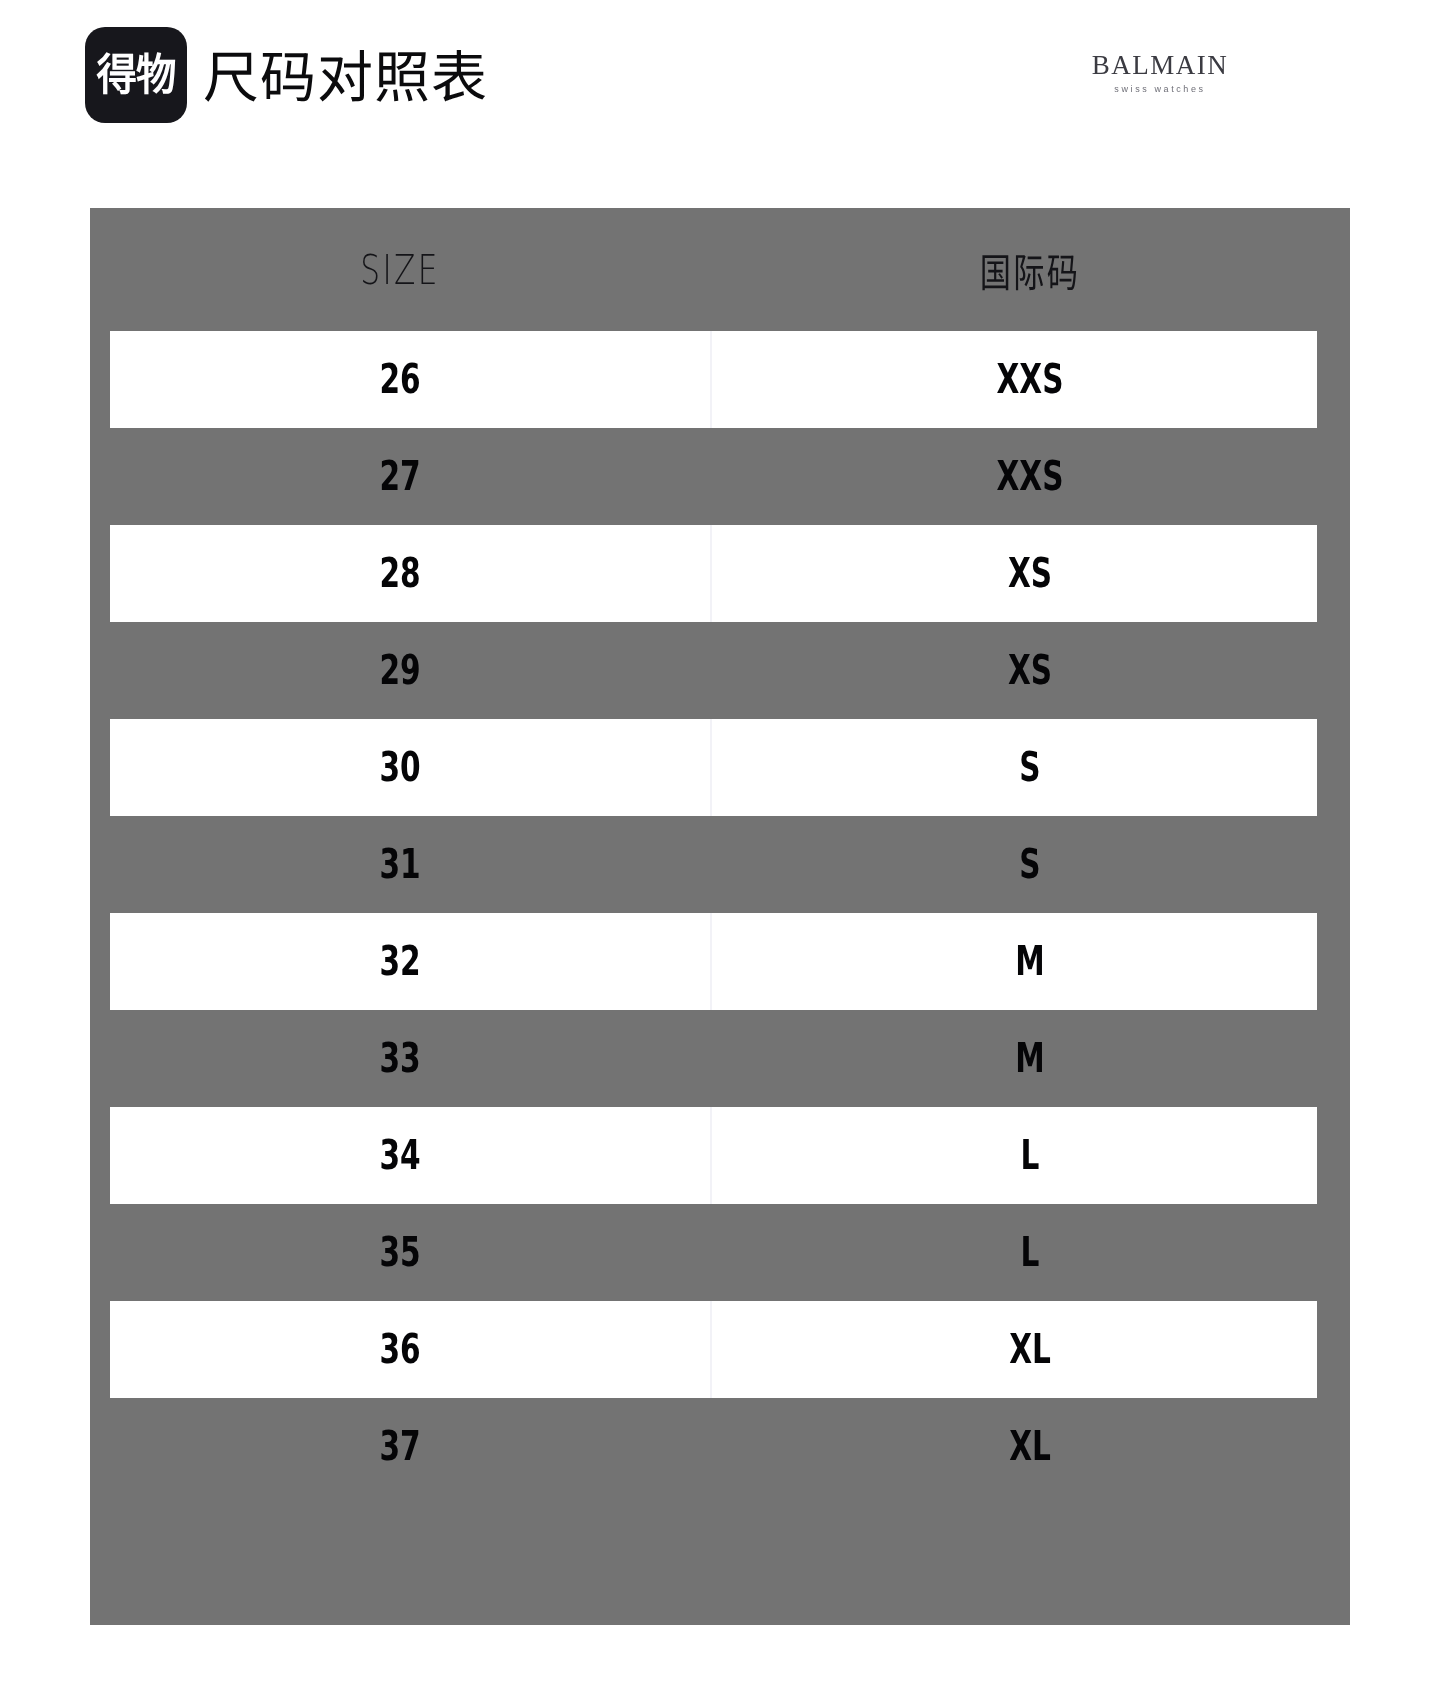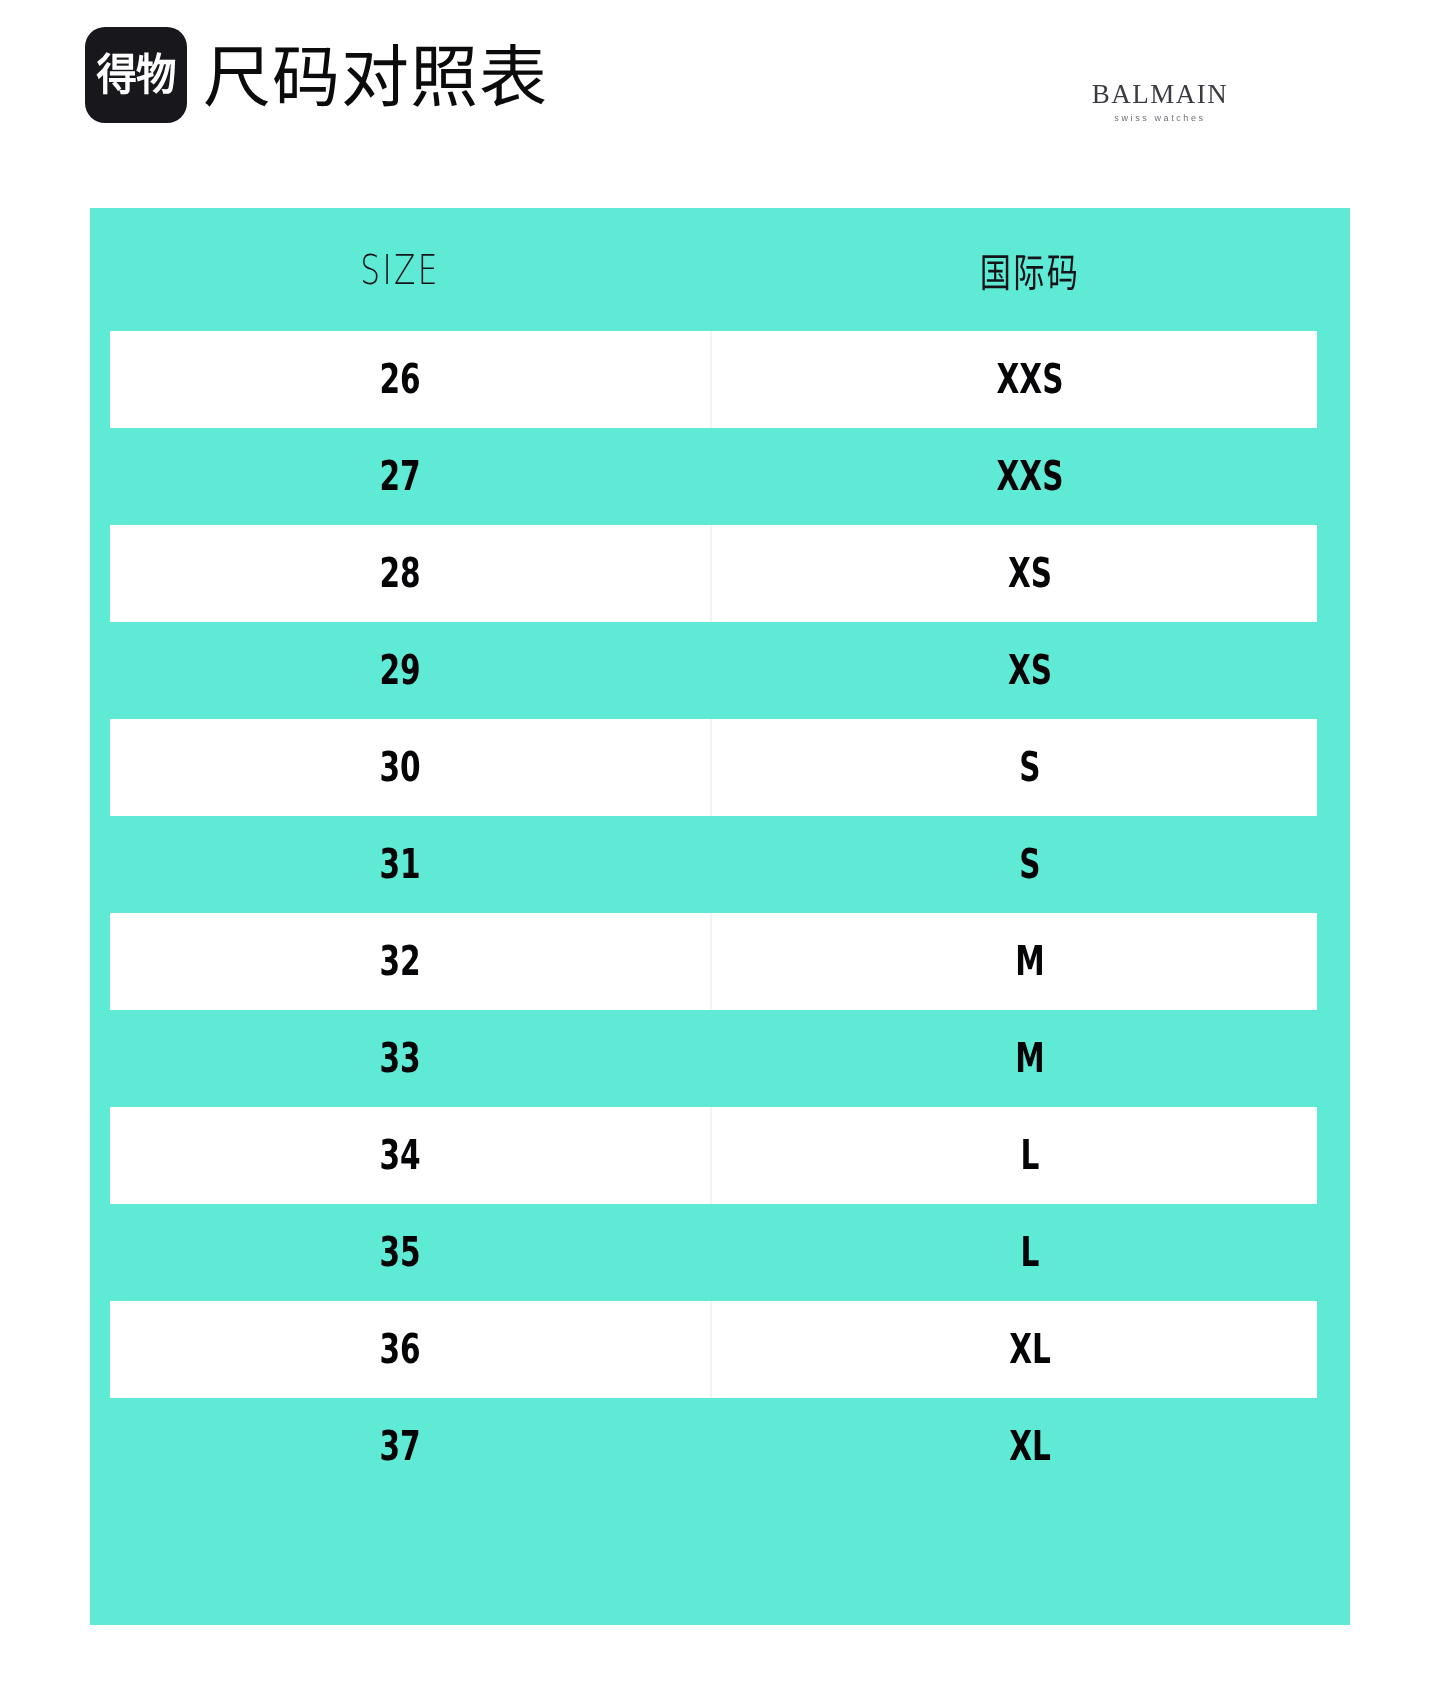--- a/index.html
+++ b/index.html
@@ -45,21 +45,21 @@
     font-weight: 700;
     line-height: 1;
     letter-spacing: -1px;
     transform: scaleX(0.92);
   }
 
   .page-title {
     position: absolute;
     left: 203px;
     top: 28px;
-    font-size: 68px;
+    font-size: 56px;
     font-weight: 400;
     color: #0b0b0d;
     line-height: 100px;
     letter-spacing: 1px;
     white-space: nowrap;
     font-family: "DejaVu Sans", sans-serif;
   }
 
   .vendor-logo {
     position: absolute;
@@ -69,41 +69,40 @@
     text-align: center;
   }
   .vendor-logo-name {
     font-family: "Liberation Serif", "DejaVu Serif", serif;
     font-size: 27px;
     font-weight: 400;
     letter-spacing: 1.5px;
     color: #3b3b42;
     line-height: 30px;
     white-space: nowrap;
-    margin-top: 29px;
   }
   .vendor-logo-sub {
     margin-top: 3px;
     font-family: "Liberation Sans", sans-serif;
     font-size: 9px;
     font-weight: 400;
     letter-spacing: 2.6px;
     color: #6e6e77;
     line-height: 12px;
     white-space: nowrap;
   }
 
   
   .size-panel {
     position: absolute;
     left: 90px;
     top: 208px;
     width: 1260px;
     height: 1417px;
-    background: #5eead4;
+    background: #737373;
   }
 
   .panel-head-row {
     position: absolute;
     left: 0;
     top: 0;
     width: 1260px;
     height: 123px;
     display: flex;
   }

